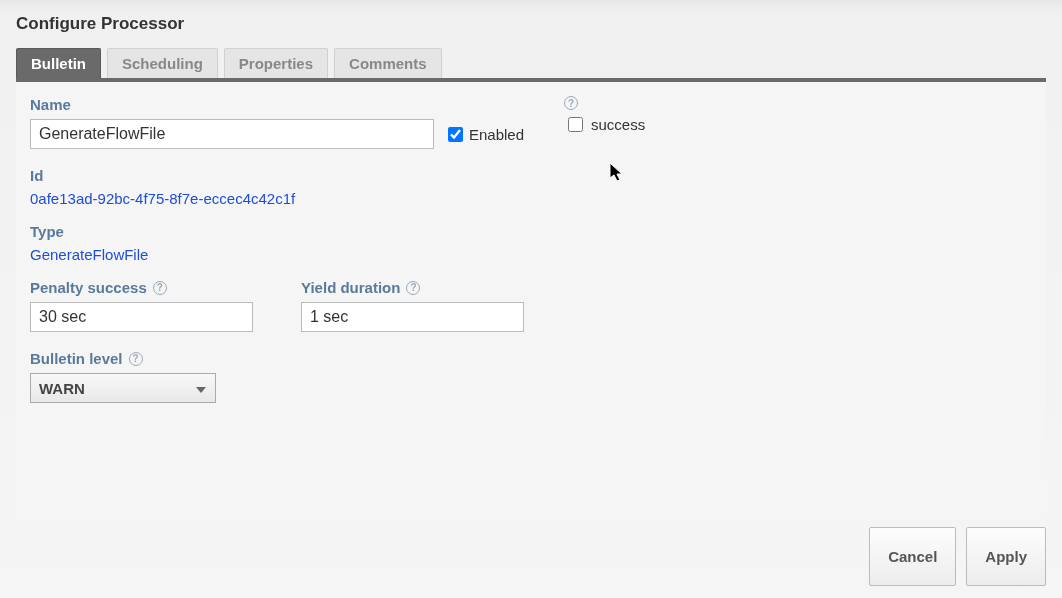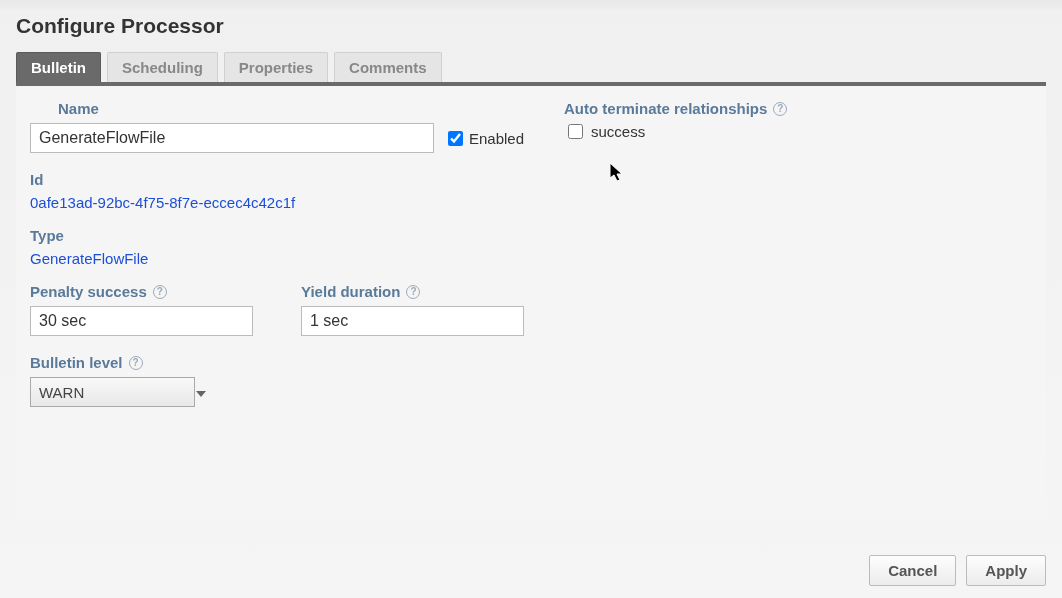--- a/index.html
+++ b/index.html
@@ -12,21 +12,21 @@
       background: linear-gradient(to bottom, #e8e8e8 0%, #f0f0f0 2%, #f5f5f5 100%);
       width: 1062px;
       height: 598px;
       overflow: hidden;
       position: relative;
     }
     .dialog {
       padding: 14px 16px 16px 16px;
     }
     .title {
-      font-size: 21px;
+      font-size: 17px;
       font-weight: bold;
       color: #333;
       margin-bottom: 14px;
     }
     .tabs {
       display: flex;
       gap: 6px;
       border-bottom: 0;
     }
     .tab {
@@ -66,21 +66,20 @@
       font-weight: bold;
       color: #5a7a9a;
       margin-bottom: 6px;
       margin-top: 10px;
       display: flex;
       align-items: center;
       gap: 6px;
     }
     .left > .label:first-child {
       margin-top: 0;
-      margin-left: 28px;
     }
     .right > .label:first-child {
       margin-top: 0;
     }
     .value {
       font-size: 15px;
       color: #1d4ed8;
     }
     .name-row {
       display: flex;
@@ -118,26 +117,26 @@
     .field-block {
     }
     .small-input {
       width: 186px;
     }
     .select-wrap {
       position: relative;
       width: 186px;
     }
     .select {
-      width: 165px;
+      width: 186px;
       height: 30px;
       border: 1px solid #aaa;
       background: linear-gradient(to bottom, #f8f8f8, #e8e8e8);
       font-size: 15px;
-      font-weight: normal;
+      font-weight: bold;
       color: #444;
       padding: 4px 28px 4px 8px;
       cursor: pointer;
       text-align: left;
       position: relative;
     }
     .select-arrow {
       position: absolute;
       right: 10px;
       top: 50%;
@@ -167,21 +166,21 @@
       color: #333;
     }
     .footer {
       position: absolute;
       right: 16px;
       bottom: 12px;
       display: flex;
       gap: 10px;
     }
     .btn {
-      padding: 6px 18px;
+      padding: 20px 18px;
       font-size: 15px;
       font-weight: bold;
       color: #555;
       background: linear-gradient(to bottom, #fdfdfd, #ececec);
       border: 1px solid #bbb;
       cursor: pointer;
       border-radius: 2px;
     }
     .cursor {
       position: absolute;
@@ -249,21 +248,20 @@
           <span class="select-arrow">
             <svg width="10" height="6" viewBox="0 0 10 6">
                 <path d="M0 0 L5 6 L10 0 Z" fill="#666"></path>
               </svg>
           </span>
         </div>
       </div>
 
       <div class="right">
         <div class="label">
-          <span>Auto terminate relationships</span>
           <span class="help-icon">?</span>
         </div>
         <label class="relationship">
           <input type="checkbox" style="">
           <span>success</span>
         </label>
       </div>
     </div>
   </div>
 </div>

